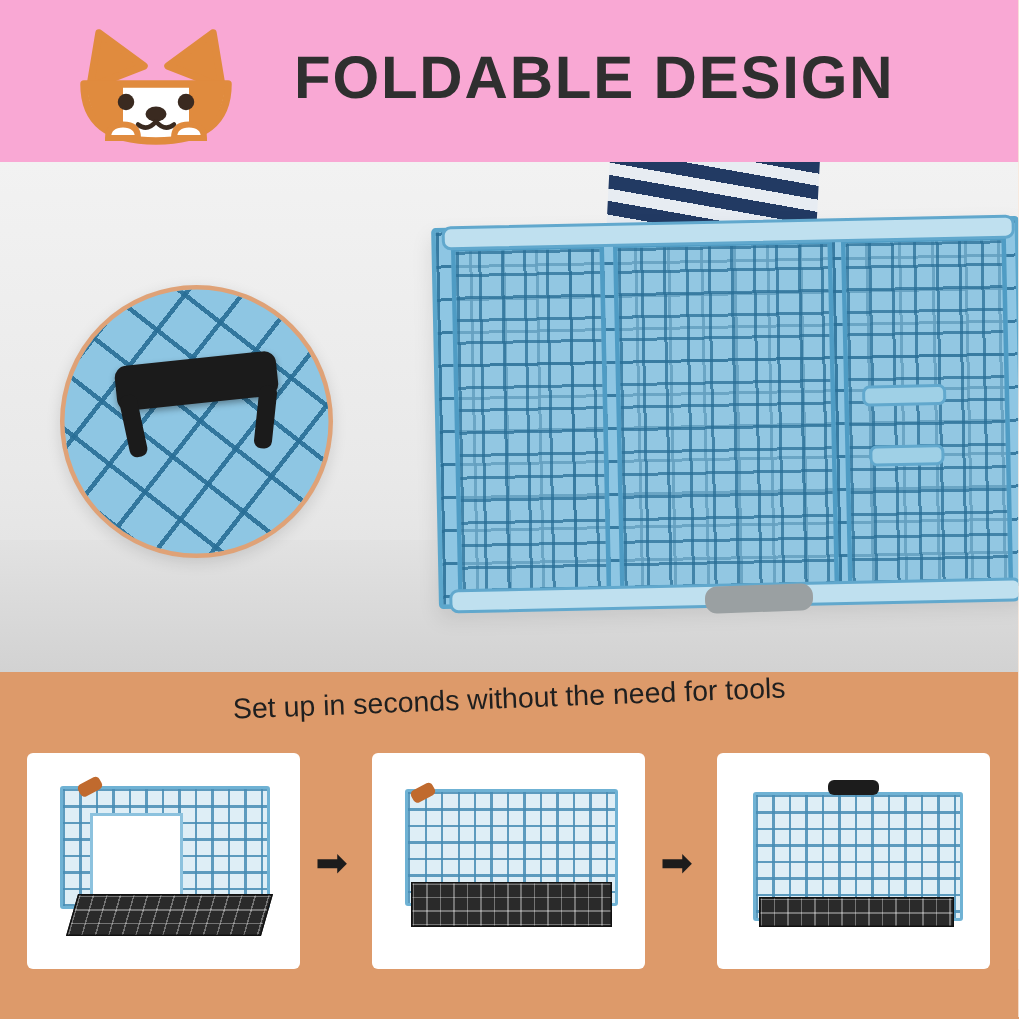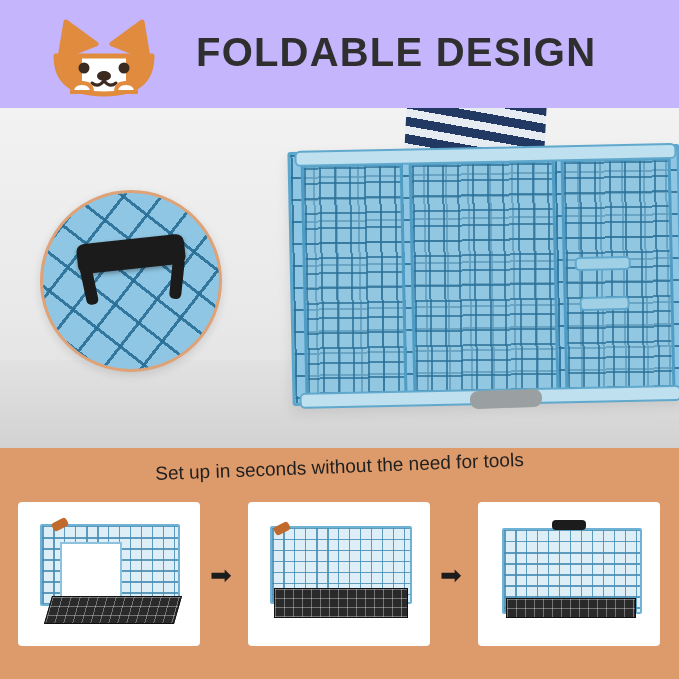--- a/index.html
+++ b/index.html
@@ -22,21 +22,21 @@
     overflow: hidden;
   }
 
   
   .header {
     position: absolute;
     left: 0;
     top: 0;
     width: 679px;
     height: 108px;
-    background: #c4b5fd;
+    background: #f9a8d4;
   }
   .logo-wrap {
     position: absolute;
     left: 42px;
     top: 18px;
     width: 124px;
     height: 86px;
   }
   .title {
     position: absolute;

